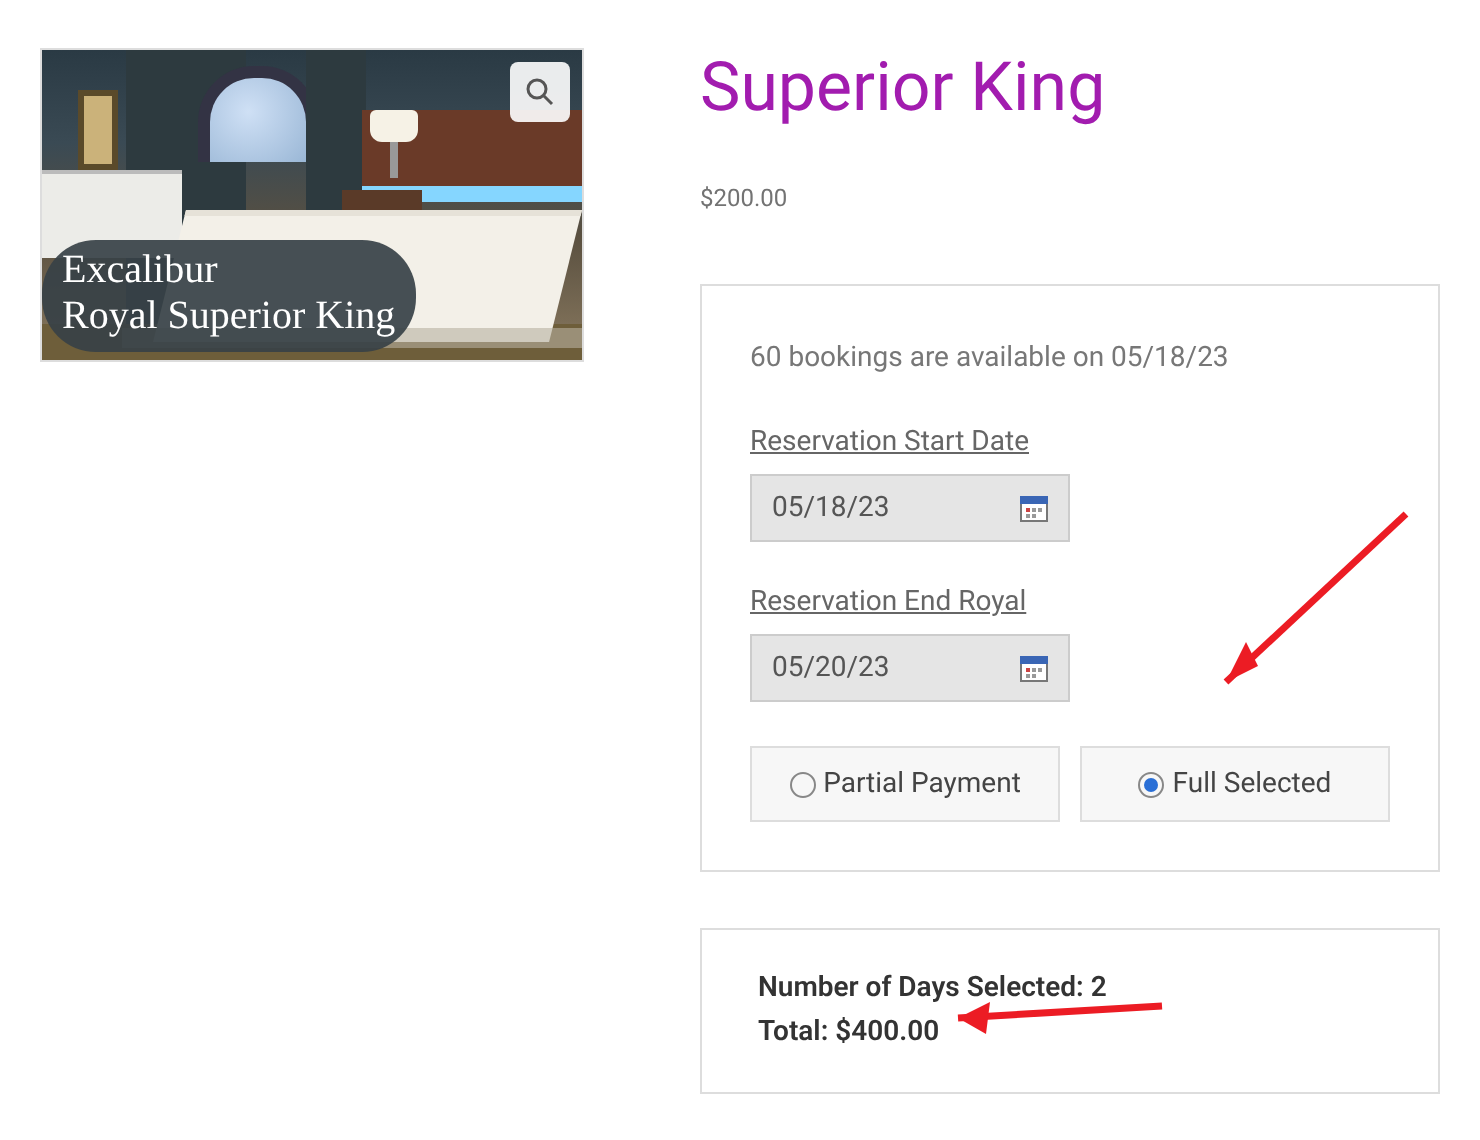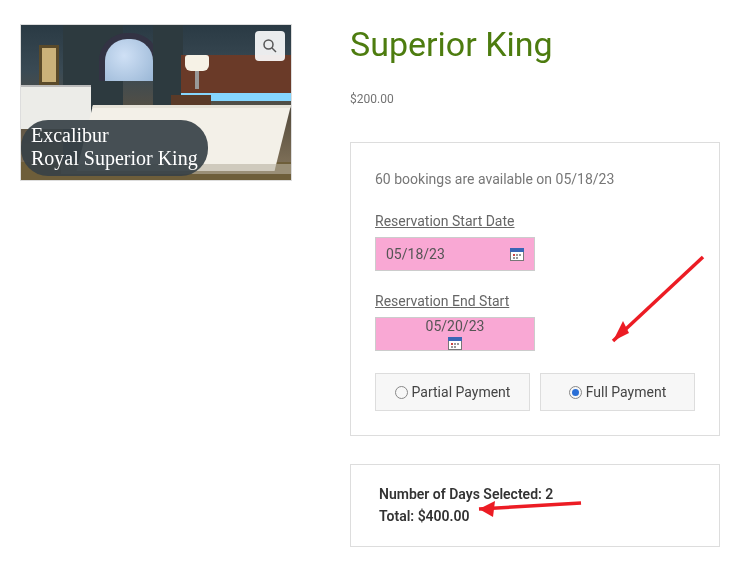--- a/index.html
+++ b/index.html
@@ -140,21 +140,21 @@
     align-items: center;
     justify-content: center;
   }
   .right-col {
     flex: 1;
     min-width: 0;
   }
   .product-title {
     font-size: 34px;
     font-weight: 400;
-    color: #4d7c0f;
+    color: #a21caf;
     margin-bottom: 28px;
   }
   .product-price {
     font-size: 12px;
     color: #737373;
     margin-bottom: 36px;
   }
   .booking-box {
     border: 1px solid #ddd;
     padding: 28px 24px 24px 24px;
@@ -176,24 +176,24 @@
     border: 1px solid #ccc;
     height: 34px;
     width: 160px;
     padding: 0 10px;
     display: flex;
     align-items: center;
     justify-content: space-between;
     font-size: 14px;
     color: #555;
     margin-bottom: 22px;
-    background: #f9a8d4;
+    background: #e5e5e5;
   }
   .end-block { position: relative; }
-  .end-block .date-input { margin-bottom: 22px; flex-direction: column; }
+  .end-block .date-input { margin-bottom: 22px; }
   .cal-icon svg { display: block; }
   .pay-row {
     display: flex;
     gap: 10px;
   }
   .pay-option {
     flex: 1;
     border: 1px solid #ddd;
     background: #f7f7f7;
     height: 38px;
@@ -282,21 +282,21 @@
             <rect x="3" y="7" width="2" height="2" fill="#c44"></rect>
             <rect x="6" y="7" width="2" height="2" fill="#999"></rect>
             <rect x="9" y="7" width="2" height="2" fill="#999"></rect>
             <rect x="3" y="10" width="2" height="2" fill="#999"></rect>
             <rect x="6" y="10" width="2" height="2" fill="#999"></rect>
           </svg>
         </span>
       </div>
 
       <div class="end-block">
-        <div class="field-label">Reservation End Start</div>
+        <div class="field-label">Reservation End Royal</div>
         <div class="date-input">
           <span>05/20/23</span>
           <span class="cal-icon">
             <svg width="14" height="14" viewBox="0 0 14 14">
               <rect x="0.5" y="1.5" width="13" height="12" fill="#fff" stroke="#777"></rect>
               <rect x="0.5" y="1.5" width="13" height="3" fill="#3a66b5" stroke="#3a66b5"></rect>
               <rect x="3" y="7" width="2" height="2" fill="#c44"></rect>
               <rect x="6" y="7" width="2" height="2" fill="#999"></rect>
               <rect x="9" y="7" width="2" height="2" fill="#999"></rect>
               <rect x="3" y="10" width="2" height="2" fill="#999"></rect>
@@ -306,21 +306,21 @@
         </div>
       </div>
 
       <div class="pay-row">
         <div class="pay-option">
           <span class="radio"></span>
           <span>Partial Payment</span>
         </div>
         <div class="pay-option">
           <span class="radio checked"></span>
-          <span>Full Payment</span>
+          <span>Full Selected</span>
         </div>
       </div>
 
       <svg class="annot" style="left:232px; top:108px;" width="130" height="110" viewBox="0 0 130 110">
         <line x1="120" y1="6" x2="30" y2="90" stroke="#ec1c24" stroke-width="3.5"></line>
         <polygon points="30,90 46,82 40,70" fill="#ec1c24"></polygon>
       </svg>
     </div>
 
     <div class="summary-box">

